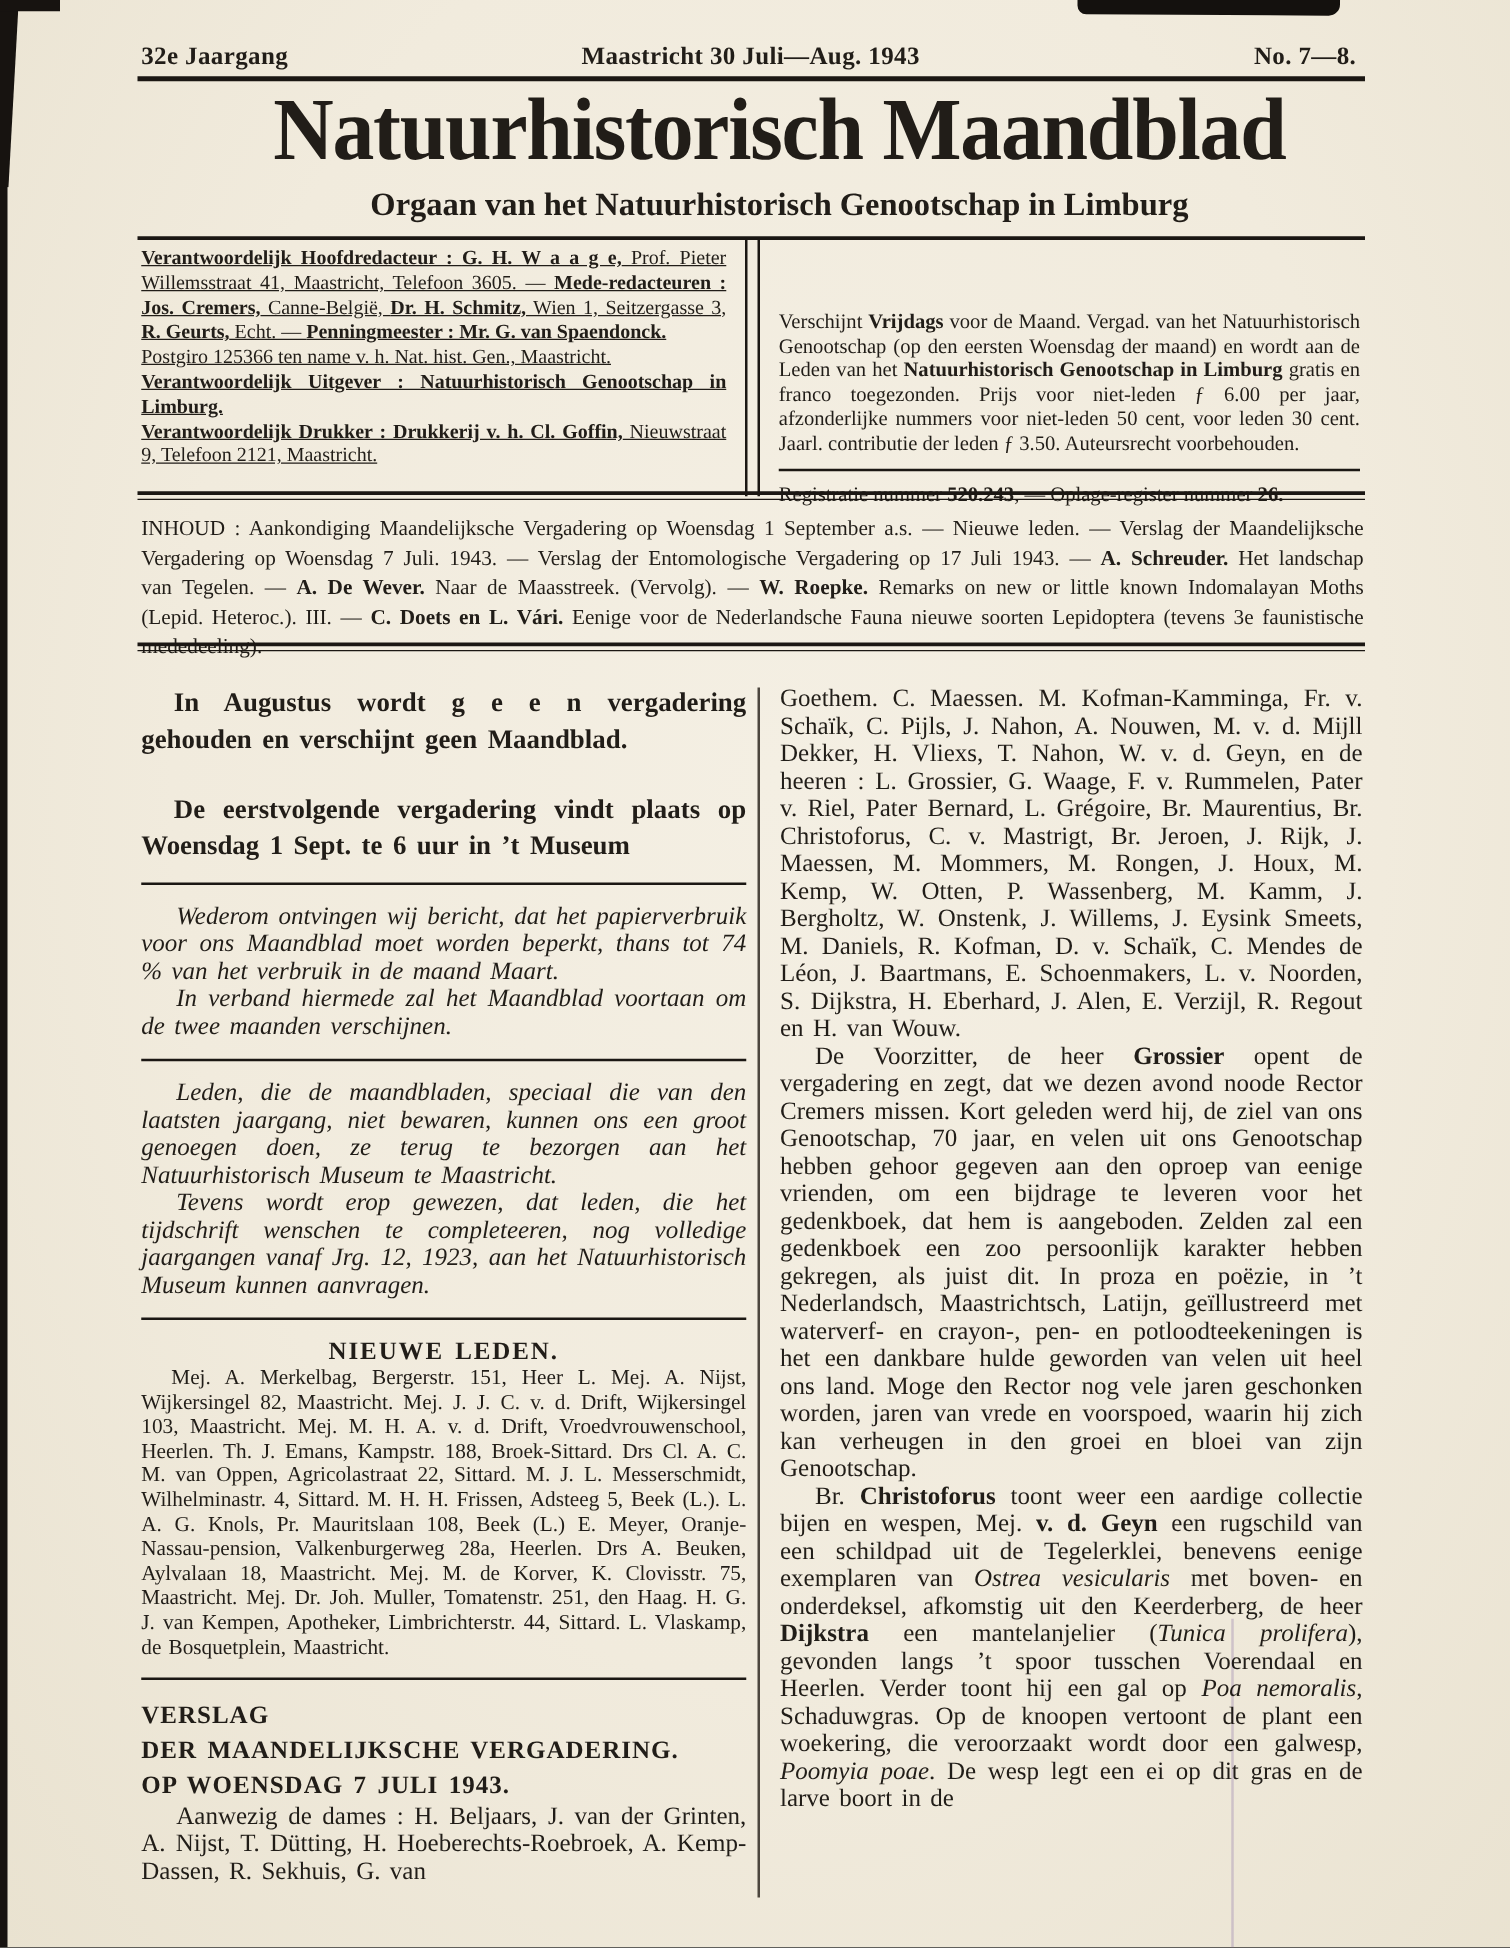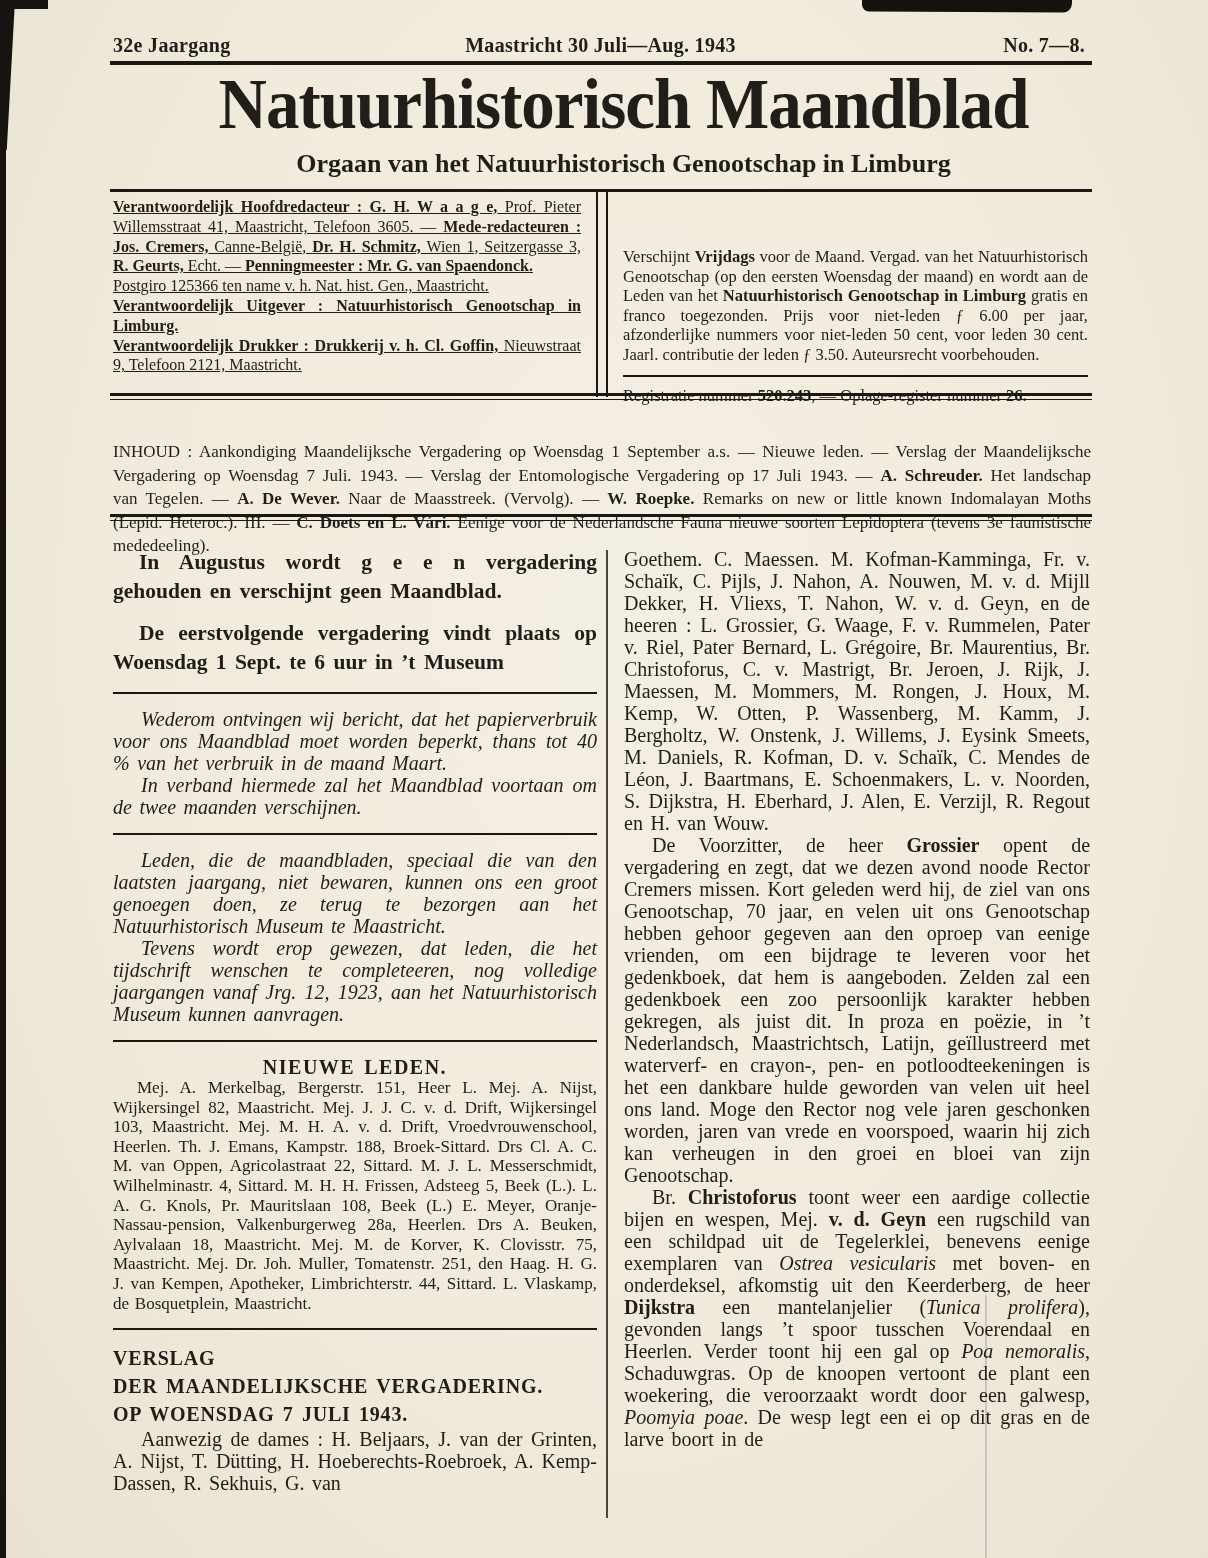--- a/index.html
+++ b/index.html
@@ -39,29 +39,29 @@
     white-space:nowrap;}
   .subtitle{position:absolute;top:149px;left:0;width:100%;text-align:center;
     font-size:26px;font-weight:bold;}
   
   .mast-left{position:absolute;left:113px;top:197px;width:468px;font-size:16px;line-height:19.8px;text-align:justify;}
   .mast-left p{margin:0;text-decoration:underline;}
   .mast-right{position:absolute;left:623px;top:199px;width:465px;font-size:16.5px;line-height:19.6px;text-align:justify;margin-top:48px;}
   .mast-right p{margin:0;}
   .reg-rule{margin:10px 0 9px 0;height:0;border-top:2.5px solid #1b1713;}
   
-  .inhoud{position:absolute;left:113px;top:411px;width:978px;font-size:17px;line-height:23.5px;text-align:justify;word-spacing:2px;margin-top:29px;}
+  .inhoud{position:absolute;left:113px;top:411px;width:978px;font-size:17px;line-height:23.5px;text-align:justify;word-spacing:2px;}
   
   .col{position:absolute;top:548px;font-size:20px;line-height:22px;text-align:justify;word-spacing:2.5px;}
   .col-left{left:113px;width:484px;}
   .col-right{left:624px;width:466px;}
   .col p{margin:0;}
   .indent{text-indent:28px;}
   .announce{font-weight:bold;font-size:21.5px;line-height:29px;text-indent:26px;word-spacing:3px;}
-  .announce.sp2{margin-top:13px;}
+  .announce.sp2{margin-top:27px;}
   .ital{font-style:italic;}
   .rule-col{height:0;border-top:2.5px solid #1b1713;margin:15px 0 14px 0;}
   .sec-head{font-weight:bold;font-size:20px;text-align:center;letter-spacing:1.5px;text-indent:0;margin:4px 0 12px 0;}
   .leden-list{font-size:17px;line-height:19.6px;word-spacing:1.5px;text-indent:24px;}
   .verslag-head{font-weight:bold;font-size:20px;line-height:28px;letter-spacing:.8px;text-indent:0;margin:6px 0 0 0;}
   .attendees{margin-top:14px;}
   
   .seg-b{font-weight:bold;}
   .seg-i{font-style:italic;}
 </style>
@@ -109,21 +109,21 @@
   <div class="inhoud"><span>INHOUD : Aankondiging Maandelijksche Vergadering op Woensdag 1 September a.s. — Nieuwe leden. — Verslag der Maandelijksche Vergadering op Woensdag 7 Juli. 1943. — Verslag der Entomologische Vergadering op 17 Juli 1943. — </span><span class="seg-b">A. Schreuder.</span><span> Het landschap van Tegelen. — </span><span class="seg-b">A. De Wever.</span><span> Naar de Maasstreek. (Vervolg). — </span><span class="seg-b">W. Roepke.</span><span> Remarks on new or little known Indomalayan Moths (Lepid. Heteroc.). III. — </span><span class="seg-b">C. Doets en L. Vári.</span><span> Eenige voor de Nederlandsche Fauna nieuwe soorten Lepidoptera (tevens 3e faunistische mededeeling).</span></div>
 
   <div class="hr-double" style="left:110px;top:514px;width:982px;"></div>
 
   <div class="v-divider-body"></div>
 
   <div class="col col-left">
     <p class="announce">In Augustus wordt g e e n vergadering gehouden en verschijnt geen Maandblad.</p>
     <p class="announce sp2">De eerstvolgende vergadering vindt plaats op Woensdag 1 Sept. te 6 uur in ’t Museum</p>
     <div class="rule-col"></div>
-    <p class="ital indent">Wederom ontvingen wij bericht, dat het papierverbruik voor ons Maandblad moet worden beperkt, thans tot 40 % van het verbruik in de maand Maart.</p>
+    <p class="ital indent">Wederom ontvingen wij bericht, dat het papierverbruik voor ons Maandblad moet worden beperkt, thans tot 74 % van het verbruik in de maand Maart.</p>
     <p class="ital indent">In verband hiermede zal het Maandblad voortaan om de twee maanden verschijnen.</p>
     <div class="rule-col"></div>
     <p class="ital indent">Leden, die de maandbladen, speciaal die van den laatsten jaargang, niet bewaren, kunnen ons een groot genoegen doen, ze terug te bezorgen aan het Natuurhistorisch Museum te Maastricht.</p>
     <p class="ital indent">Tevens wordt erop gewezen, dat leden, die het tijdschrift wenschen te completeeren, nog volledige jaargangen vanaf Jrg. 12, 1923, aan het Natuurhistorisch Museum kunnen aanvragen.</p>
     <div class="rule-col"></div>
     <p class="sec-head">NIEUWE LEDEN.</p>
     <p class="leden-list">Mej. A. Merkelbag, Bergerstr. 151, Heer L. Mej. A. Nijst, Wijkersingel 82, Maastricht. Mej. J. J. C. v. d. Drift, Wijkersingel 103, Maastricht. Mej. M. H. A. v. d. Drift, Vroedvrouwenschool, Heerlen. Th. J. Emans, Kampstr. 188, Broek-Sittard. Drs Cl. A. C. M. van Oppen, Agricolastraat 22, Sittard. M. J. L. Messerschmidt, Wilhelminastr. 4, Sittard. M. H. H. Frissen, Adsteeg 5, Beek (L.). L. A. G. Knols, Pr. Mauritslaan 108, Beek (L.) E. Meyer, Oranje-Nassau-pension, Valkenburgerweg 28a, Heerlen. Drs A. Beuken, Aylvalaan 18, Maastricht. Mej. M. de Korver, K. Clovisstr. 75, Maastricht. Mej. Dr. Joh. Muller, Tomatenstr. 251, den Haag. H. G. J. van Kempen, Apotheker, Limbrichterstr. 44, Sittard. L. Vlaskamp, de Bosquetplein, Maastricht.</p>
     <div class="rule-col"></div>
     <p class="verslag-head">VERSLAG</p>
     <p class="verslag-head">DER MAANDELIJKSCHE VERGADERING.</p>

